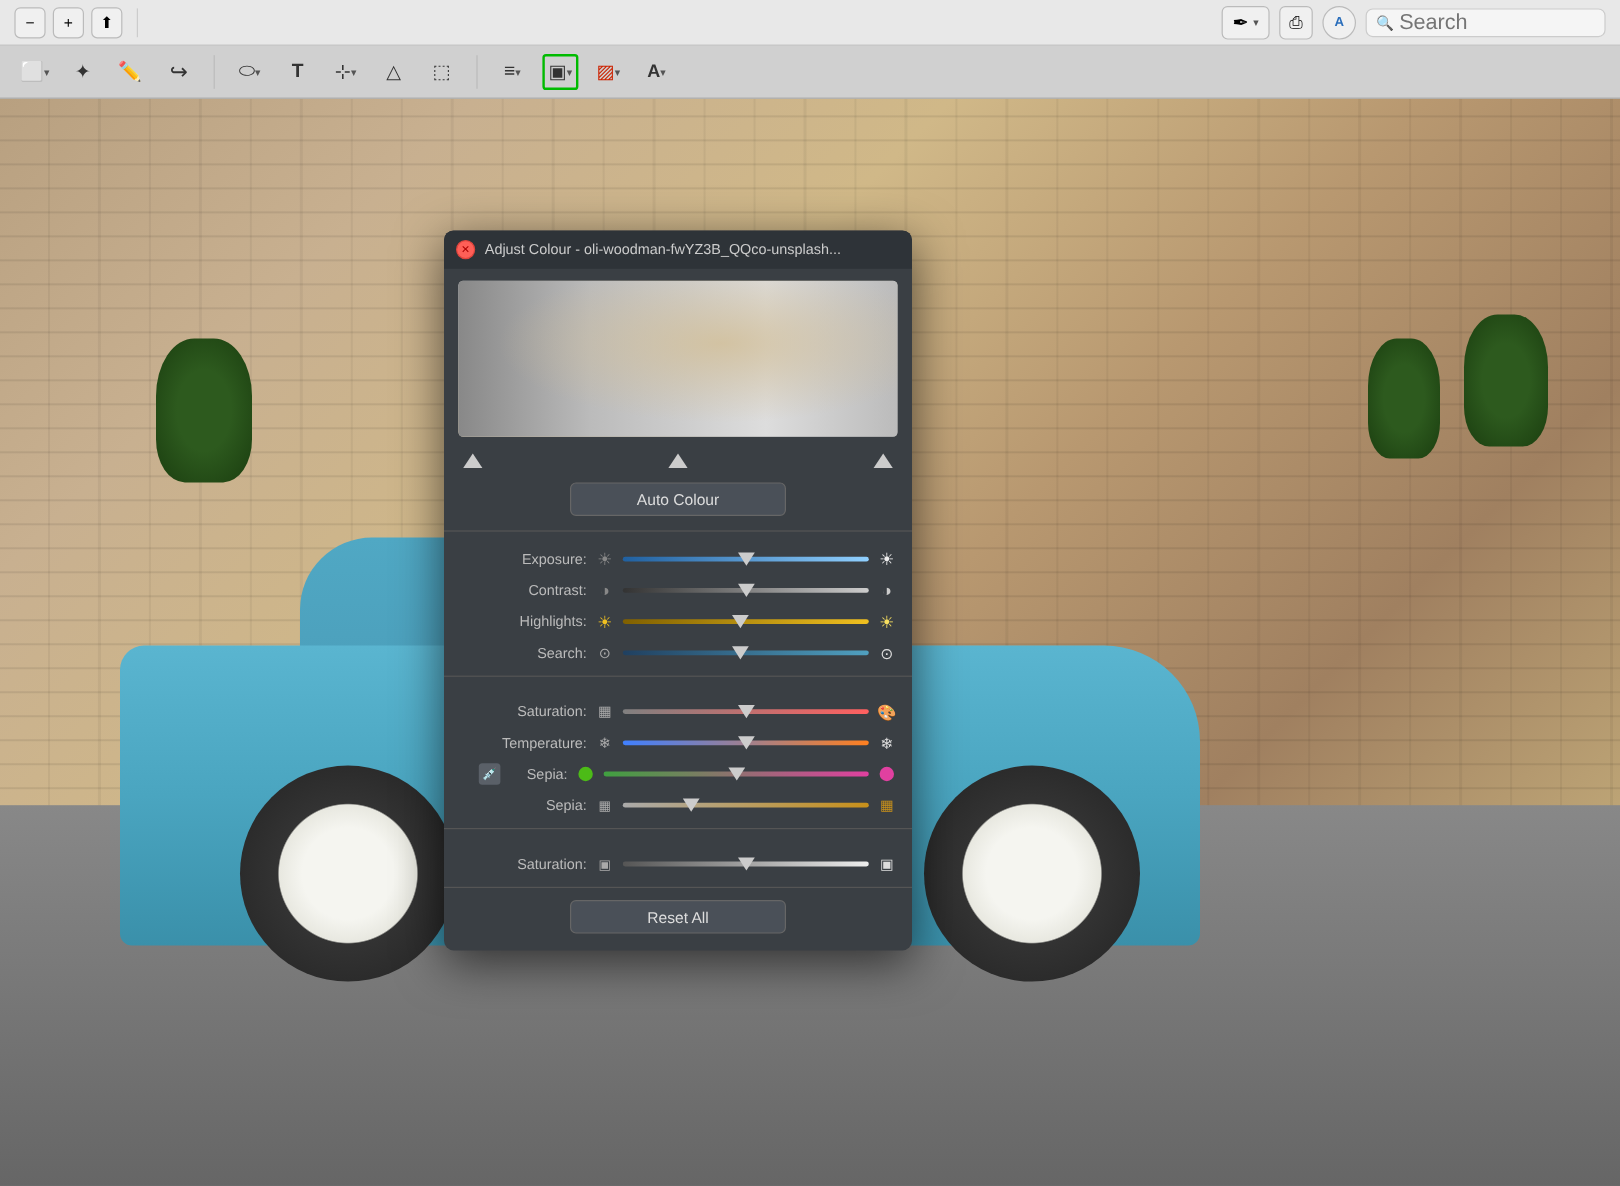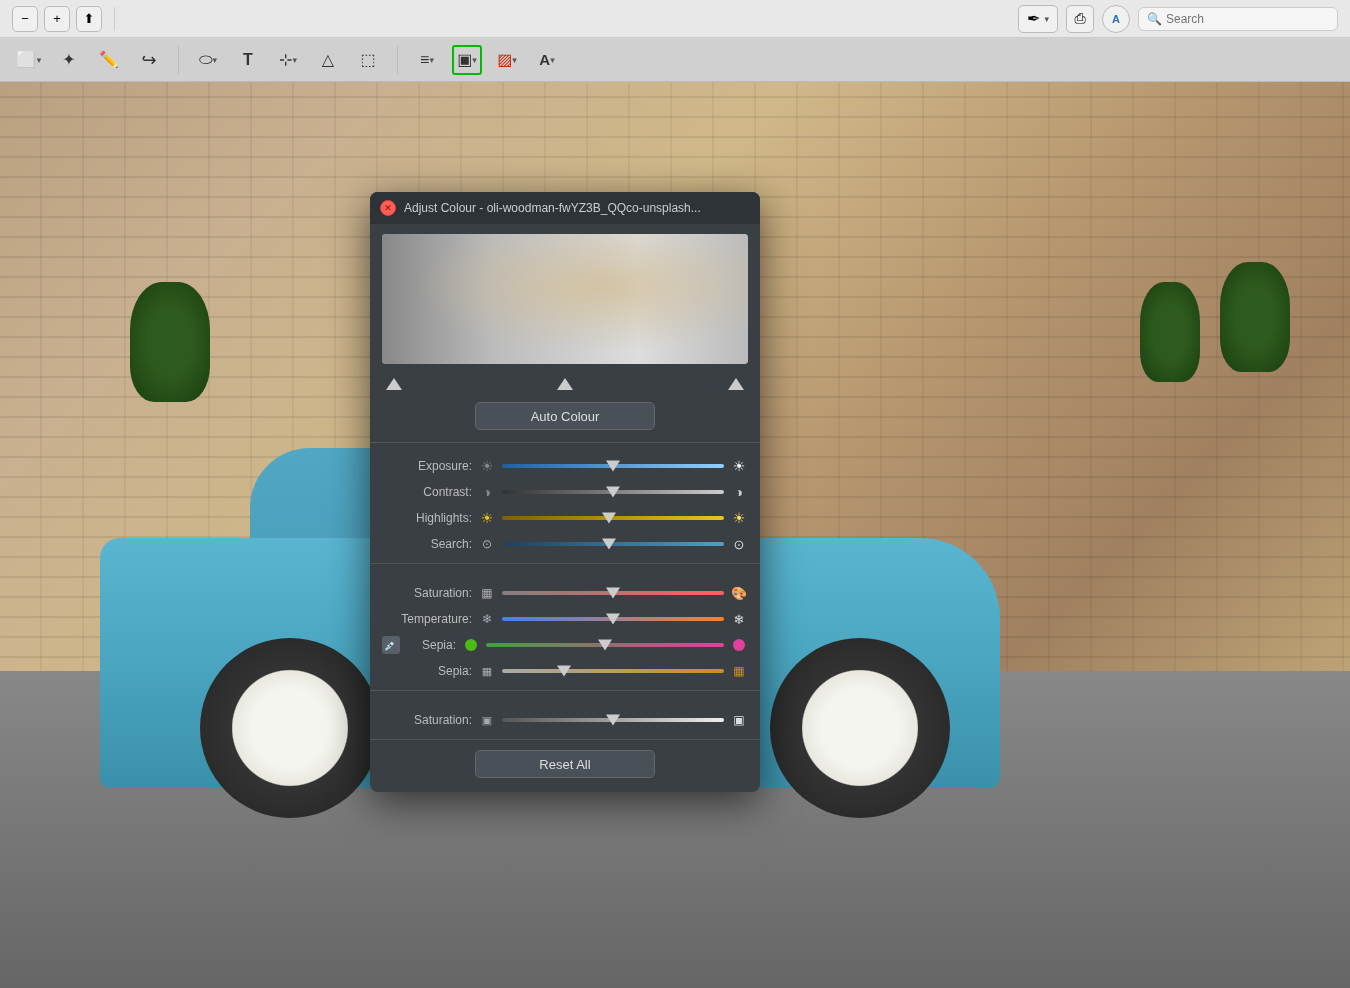--- a/index.html
+++ b/index.html
@@ -90,21 +90,21 @@
       border: 1px solid #ccc;
       border-radius: 6px;
       padding: 0 8px;
       height: 24px;
       gap: 4px;
       min-width: 200px;
     }
     .search-bar input {
       border: none;
       background: transparent;
-      font-size: 12px;
+      font-size: 18px;
       color: #701a75;
       outline: none;
       width: 150px;
     }
 
     
     .toolbar {
       height: 44px;
       background: #d0d0d0;
       border-bottom: 1px solid #bbb;
@@ -364,20 +364,21 @@
 
     .panel-divider {
       height: 1px;
       background: #555;
       margin: 2px 0;
     }
 
     
     .sliders-section {
       padding: 8px 0 4px;
+      margin-left: 17px;
     }
     .slider-row {
       display: flex;
       align-items: center;
       padding: 4px 12px;
       gap: 6px;
     }
     .slider-label {
       font-size: 12px;
       color: #bbb;

